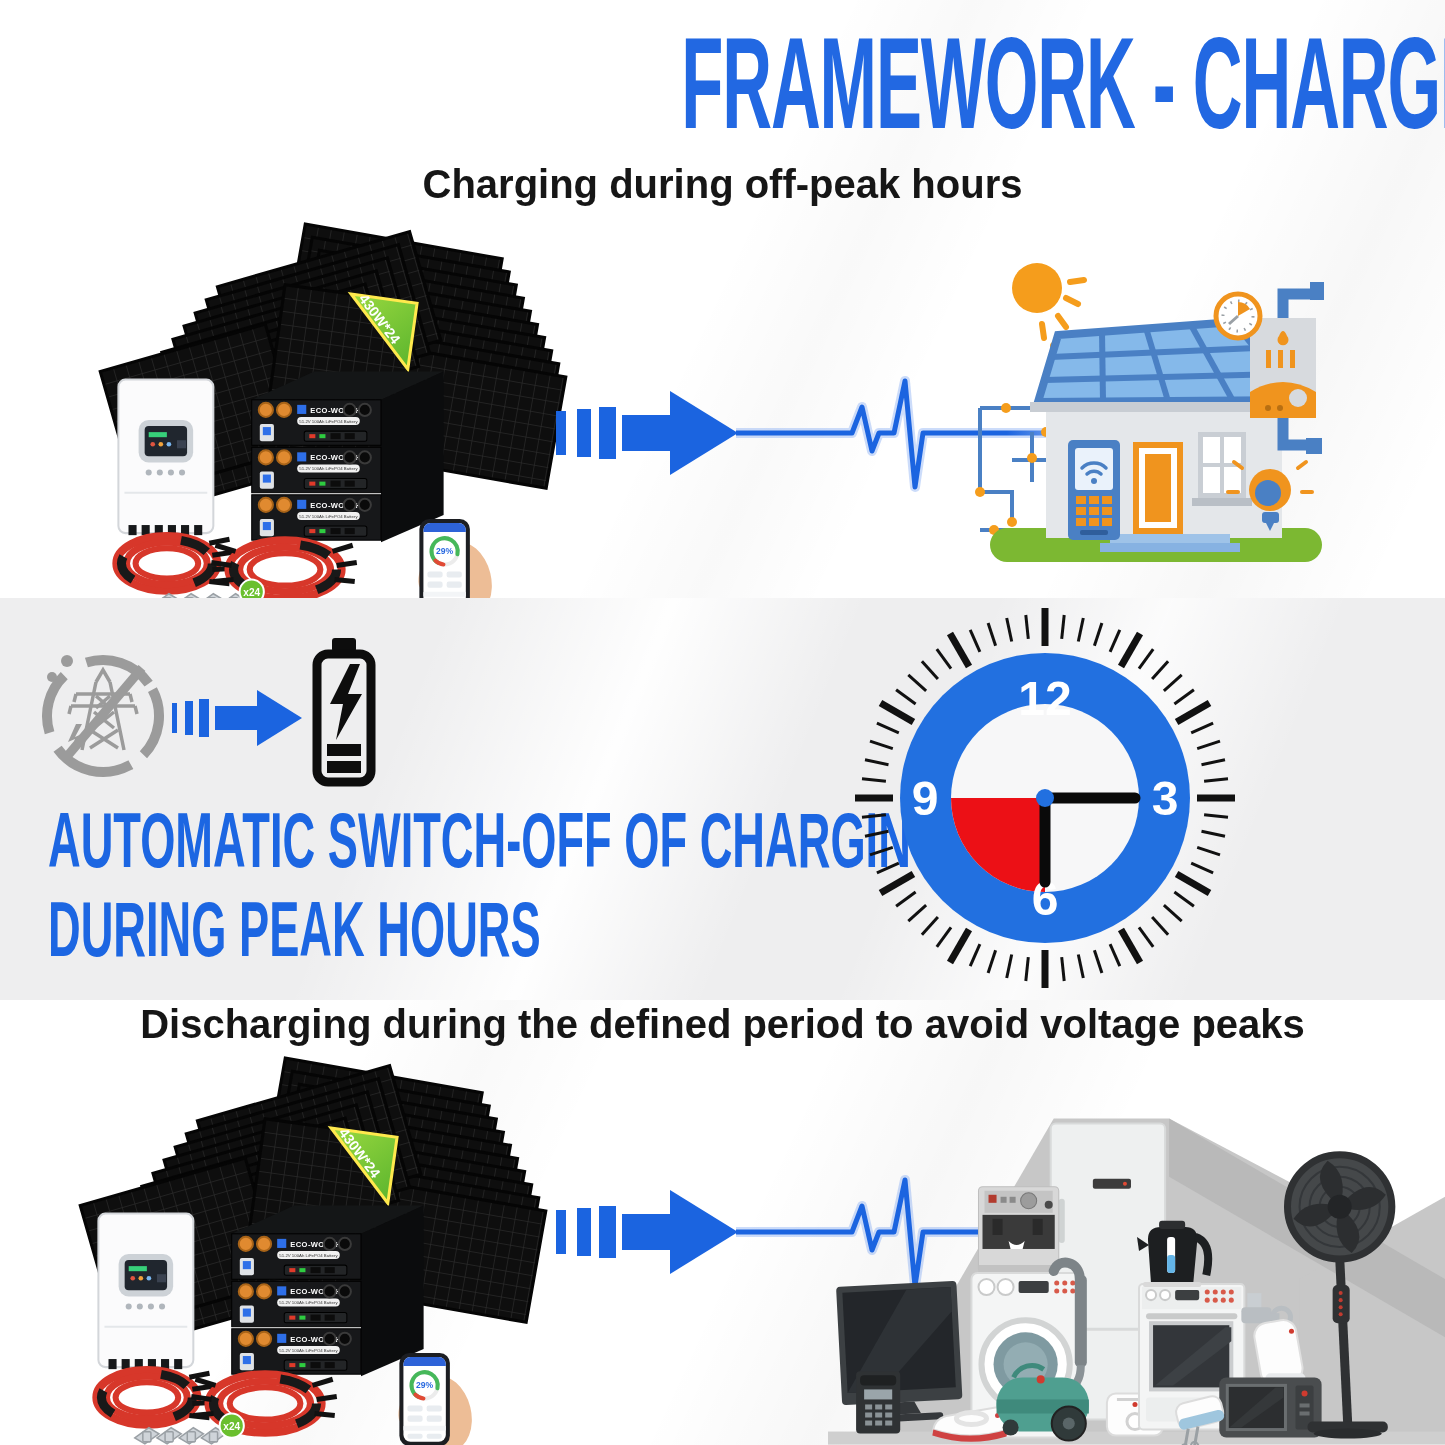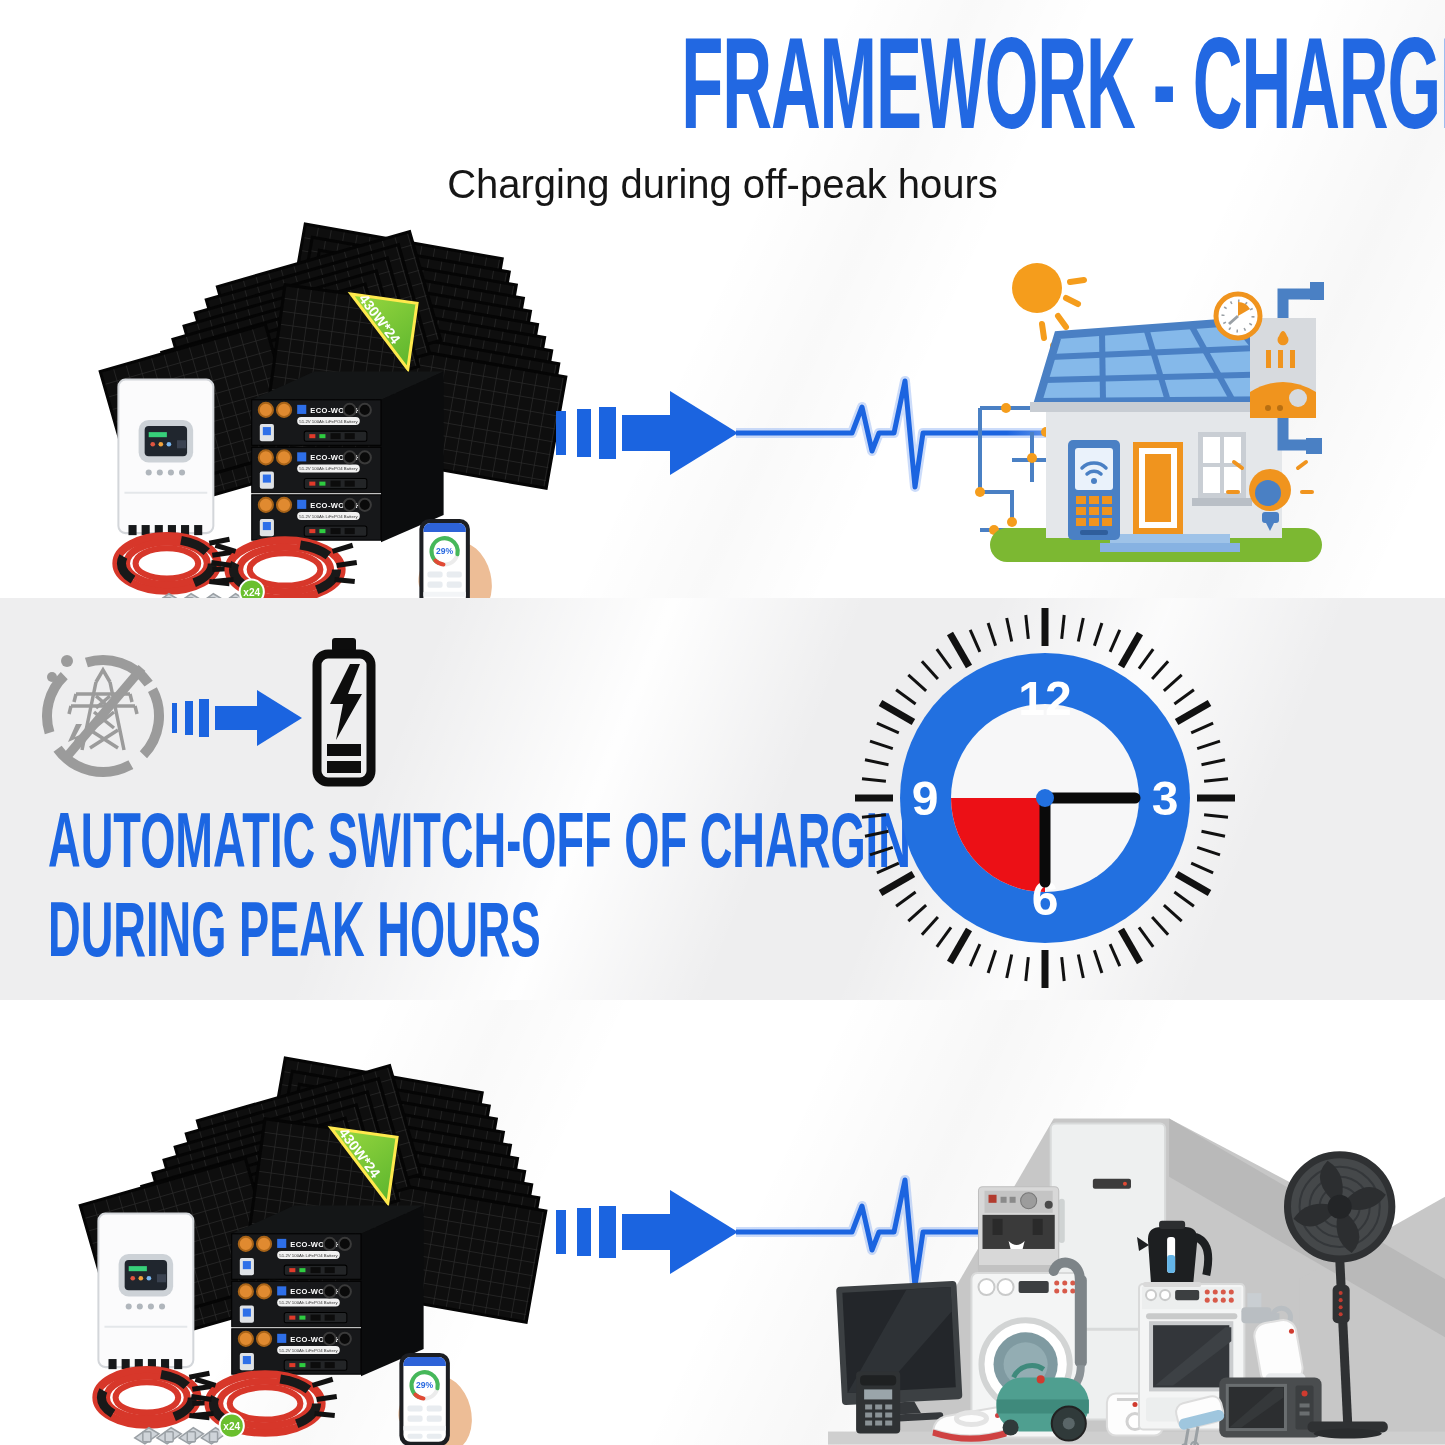--- a/index.html
+++ b/index.html
@@ -6,21 +6,21 @@
   .page{position:relative;width:1445px;height:1445px;background:#fff;overflow:hidden;
         font-family:"Liberation Sans",sans-serif;}
   .silk{position:absolute;inset:0;pointer-events:none;
     background:
       linear-gradient(115deg, rgba(0,0,0,0) 40%, rgba(0,0,0,.025) 46%, rgba(0,0,0,0) 52%),
       linear-gradient(115deg, rgba(0,0,0,0) 62%, rgba(0,0,0,.03) 70%, rgba(0,0,0,0) 78%);}
   .abs{position:absolute;}
   .title{top:18px;left:0;width:1445px;text-align:center;white-space:nowrap;}
   .title .cond{display:inline-block;font-weight:bold;font-size:130px;line-height:1;
       color:#2268e2;letter-spacing:-2px;transform:scaleX(.53);transform-origin:50% 50%;}
-  .caption{left:0;width:1445px;text-align:center;font-size:40px;color:#161616;}
+  .caption{left:0;width:1445px;text-align:center;font-size:40px;color:#161616;font-weight:bold;}
   .cap1{top:162px;}
   .cap3{top:1002px;}
   .band{top:598px;left:0;width:1445px;height:402px;
     background:
       linear-gradient(112deg, rgba(255,255,255,0) 28%, rgba(255,255,255,.95) 42%, rgba(255,255,255,0) 54%),
       linear-gradient(112deg, rgba(255,255,255,0) 62%, rgba(255,255,255,.8) 73%, rgba(255,255,255,0) 84%),
       #eeeeef;}
   .blue-heading{position:absolute;left:48px;top:198px;color:#1c66e2;font-weight:bold;
       font-size:78px;line-height:1.14;}
   .blue-heading .cond{display:inline-block;white-space:nowrap;transform:scaleX(.58);
@@ -474,20 +474,21 @@
     <path d="M200,200 L106,200 A94,94 0 0 0 200,294 Z" fill="#ec1016"></path>
     <text x="200" y="104" text-anchor="middle" dominant-baseline="middle" font-size="48" font-weight="bold" fill="#fff">12</text>
     <text x="320" y="204" text-anchor="middle" dominant-baseline="middle" font-size="48" font-weight="bold" fill="#fff">3</text>
     <text x="200" y="304" text-anchor="middle" dominant-baseline="middle" font-size="48" font-weight="bold" fill="#fff">6</text>
     <text x="80" y="204" text-anchor="middle" dominant-baseline="middle" font-size="48" font-weight="bold" fill="#fff">9</text>
     <line x1="200" y1="200" x2="290" y2="200" stroke="#0a0a0a" stroke-width="11" stroke-linecap="round"></line>
     <line x1="200" y1="200" x2="200" y2="284" stroke="#0a0a0a" stroke-width="11" stroke-linecap="round"></line>
     <circle cx="200" cy="200" r="9" fill="#2270e0"></circle>
   </svg>
 
+  <div class="abs caption cap3">Discharging during the defined period to avoid voltage peaks</div>
 
   <svg class="abs" style="left:58px;top:1056px" width="505" height="394" viewBox="0 0 500 390">
     <use href="#kit-def"></use>
   </svg>
 
   <svg class="abs" style="left:556px;top:1170px" width="556" height="140" viewBox="0 0 556 140">
     <use href="#pulse-def"></use>
   </svg>
 
   <svg class="abs" style="left:828px;top:1078px" width="617" height="367" viewBox="0 0 615 365">

